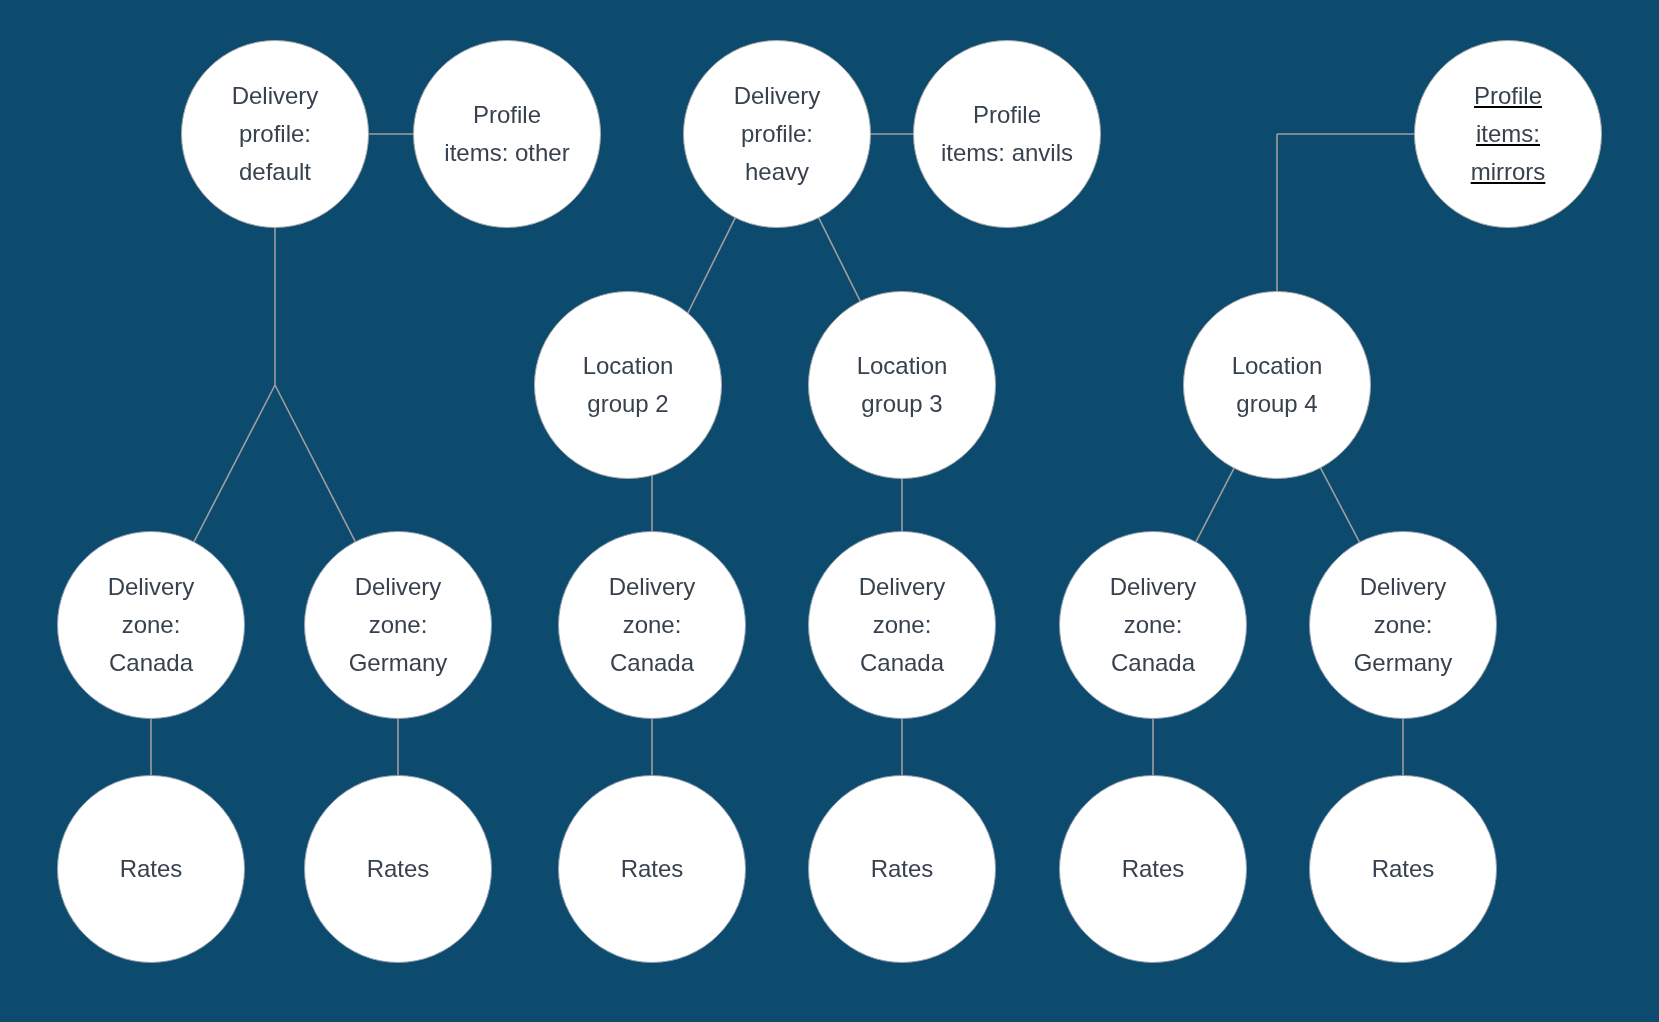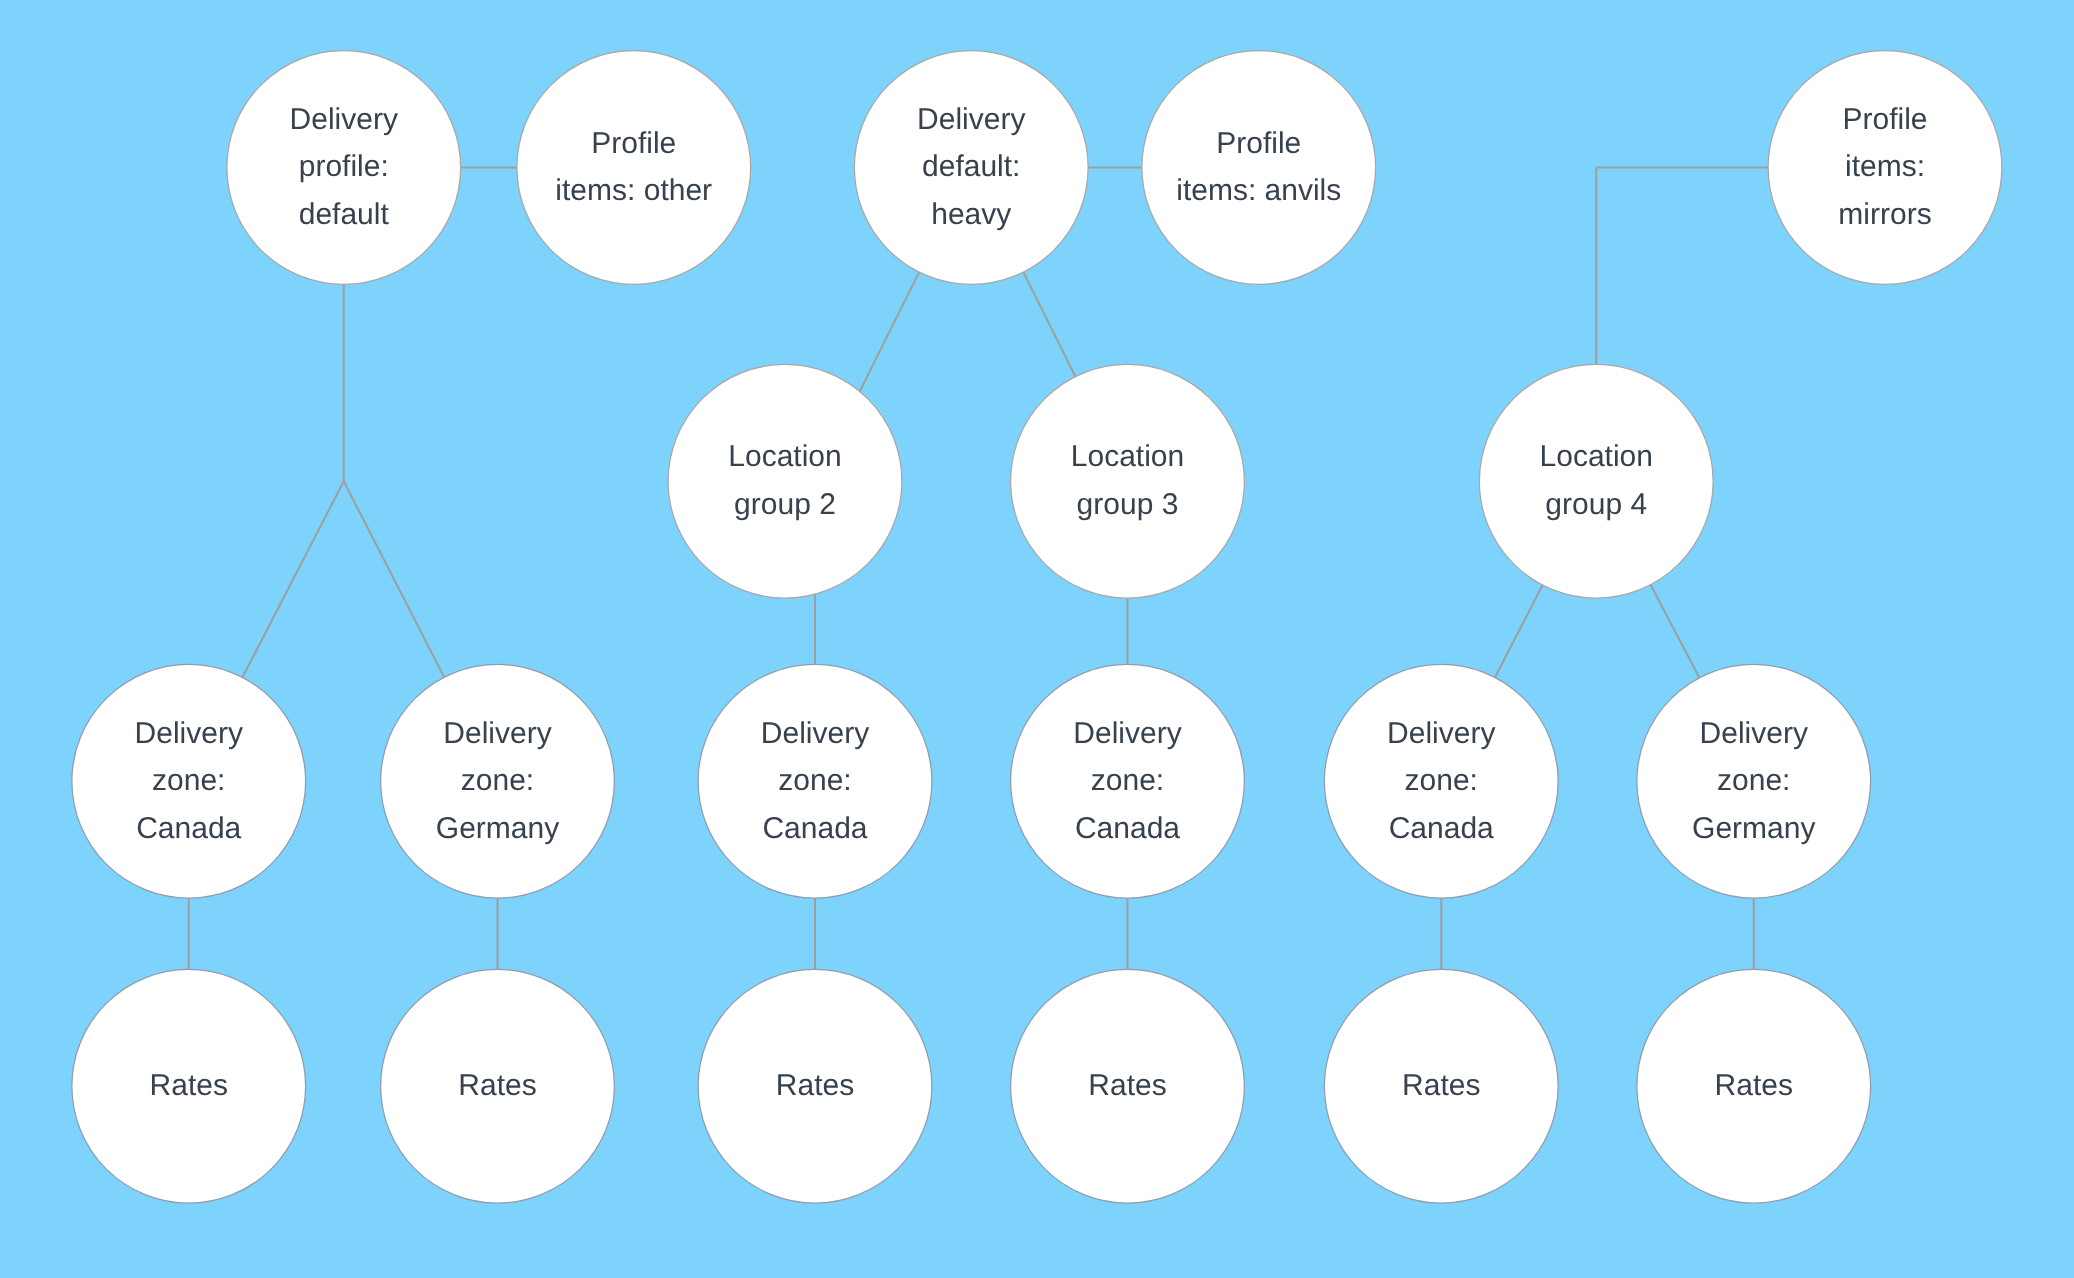--- a/index.html
+++ b/index.html
@@ -4,21 +4,21 @@
 <style>
   html, body {
     margin: 0;
     padding: 0;
     background: #ffffff;
   }
   .canvas {
     position: relative;
     width: 1659px;
     height: 1022px;
-    background: #7dd3fc;
+    background: #0c4a6e;
     overflow: hidden;
     font-family: "Liberation Sans", "DejaVu Sans", sans-serif;
   }
   .edge-layer {
     position: absolute;
     left: 0;
     top: 0;
   }
   .node-layer {
     position: absolute;
@@ -80,26 +80,26 @@
       <line x1="1403" y1="625" x2="1403" y2="869" stroke="#9e9e9e" stroke-width="1.6"></line>
     </svg>
   <div class="node-layer">
       <div class="node profile" style="left: 181px; top: 40px;">
         <span class="node-label">Delivery profile: default</span>
       </div>
       <div class="node items" style="left: 413px; top: 40px;">
         <span class="node-label">Profile items: other</span>
       </div>
       <div class="node profile" style="left: 683px; top: 40px;">
-        <span class="node-label">Delivery default: heavy</span>
+        <span class="node-label">Delivery profile: heavy</span>
       </div>
       <div class="node items" style="left: 913px; top: 40px; align-items: center;">
         <span class="node-label">Profile items: anvils</span>
       </div>
-      <div class="node items" style="left: 1414px; top: 40px;">
+      <div class="node items" style="left: 1414px; top: 40px; text-decoration: underline;">
         <span class="node-label">Profile items: mirrors</span>
       </div>
       <div class="node group" style="left: 534px; top: 291px;">
         <span class="node-label">Location group 2</span>
       </div>
       <div class="node group" style="left: 808px; top: 291px;">
         <span class="node-label">Location group 3</span>
       </div>
       <div class="node group" style="left: 1183px; top: 291px;">
         <span class="node-label">Location group 4</span>

